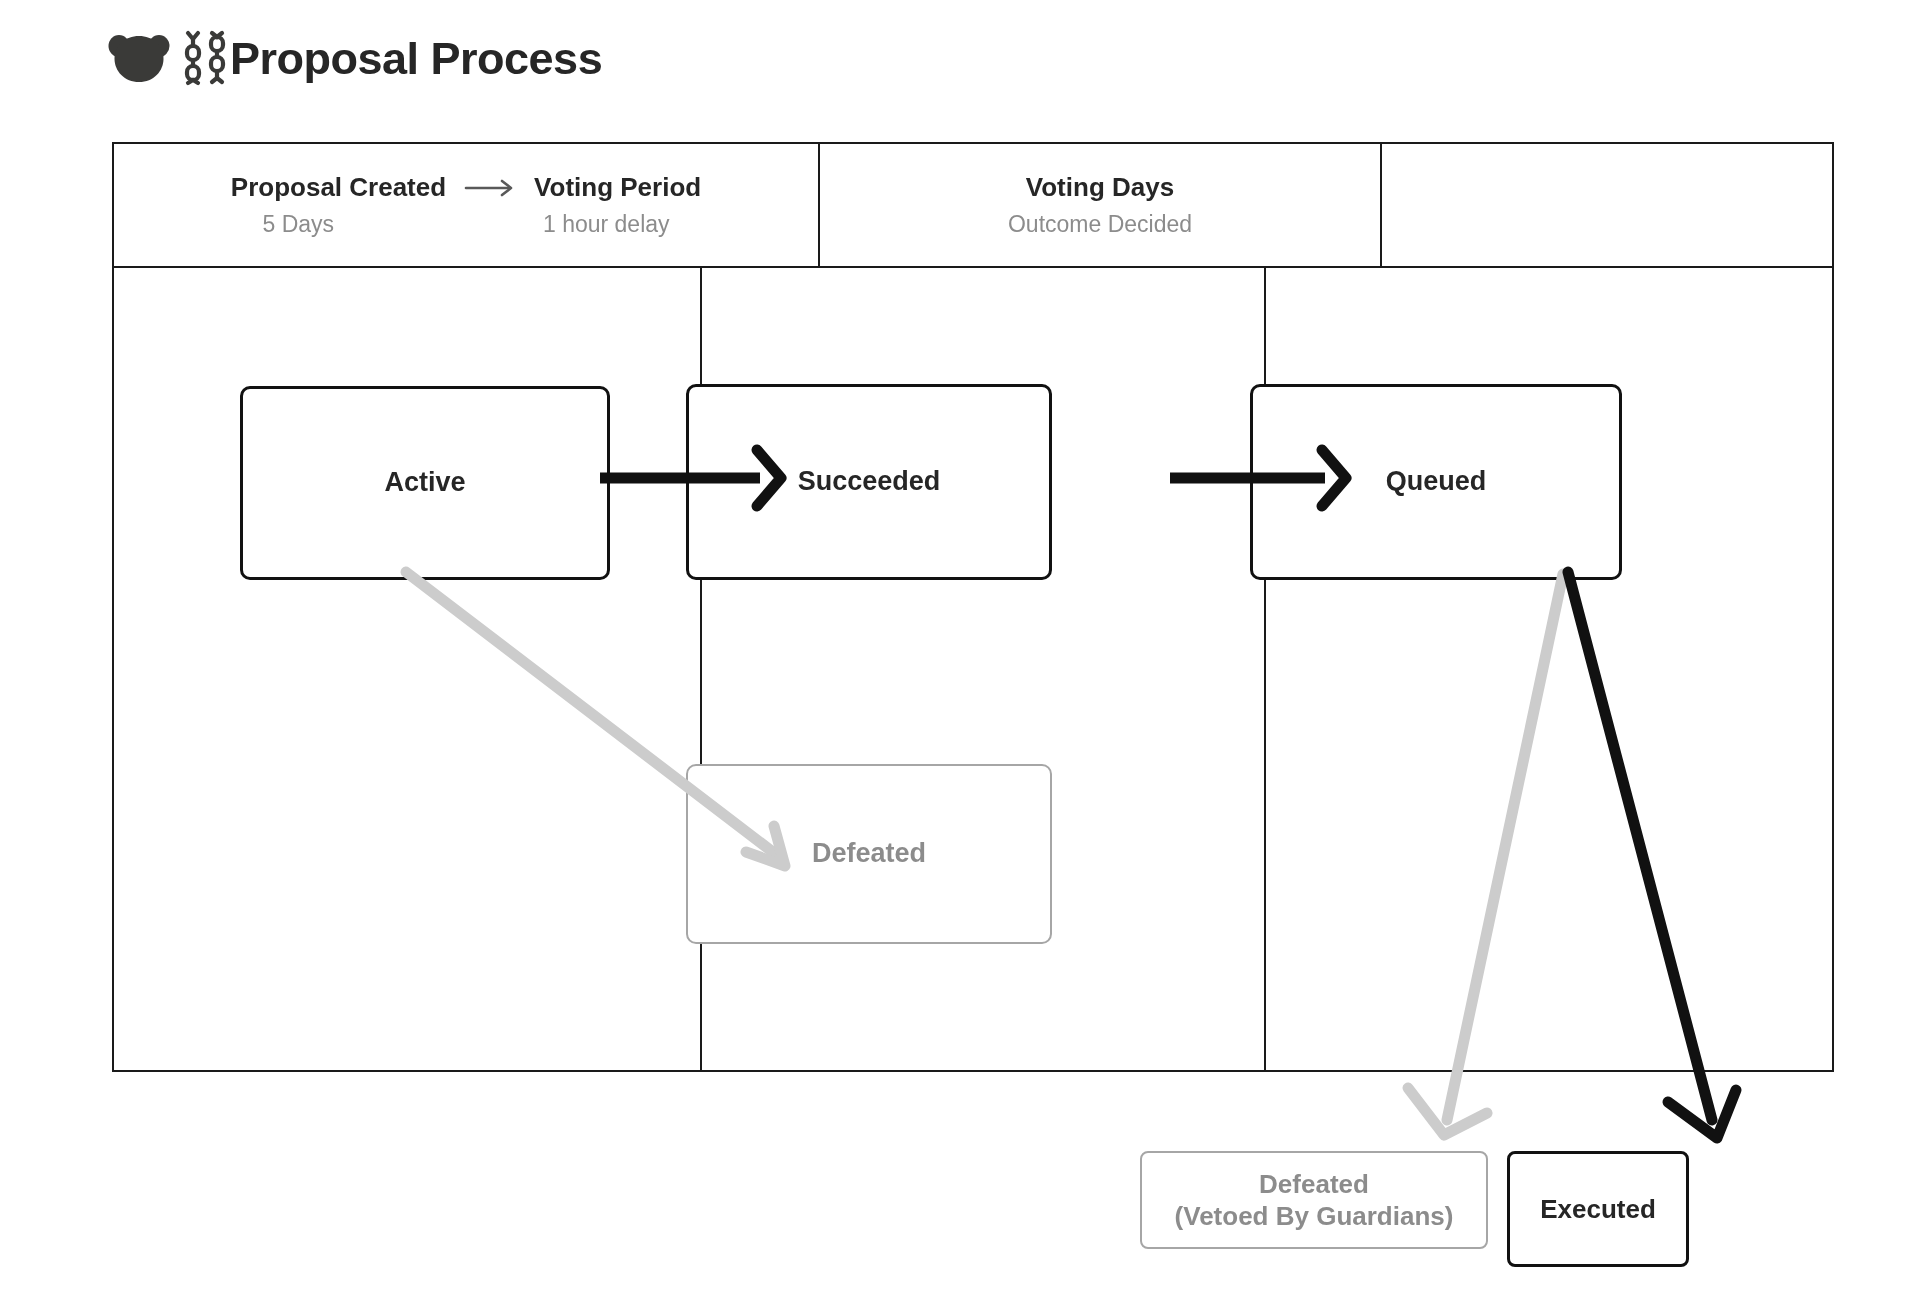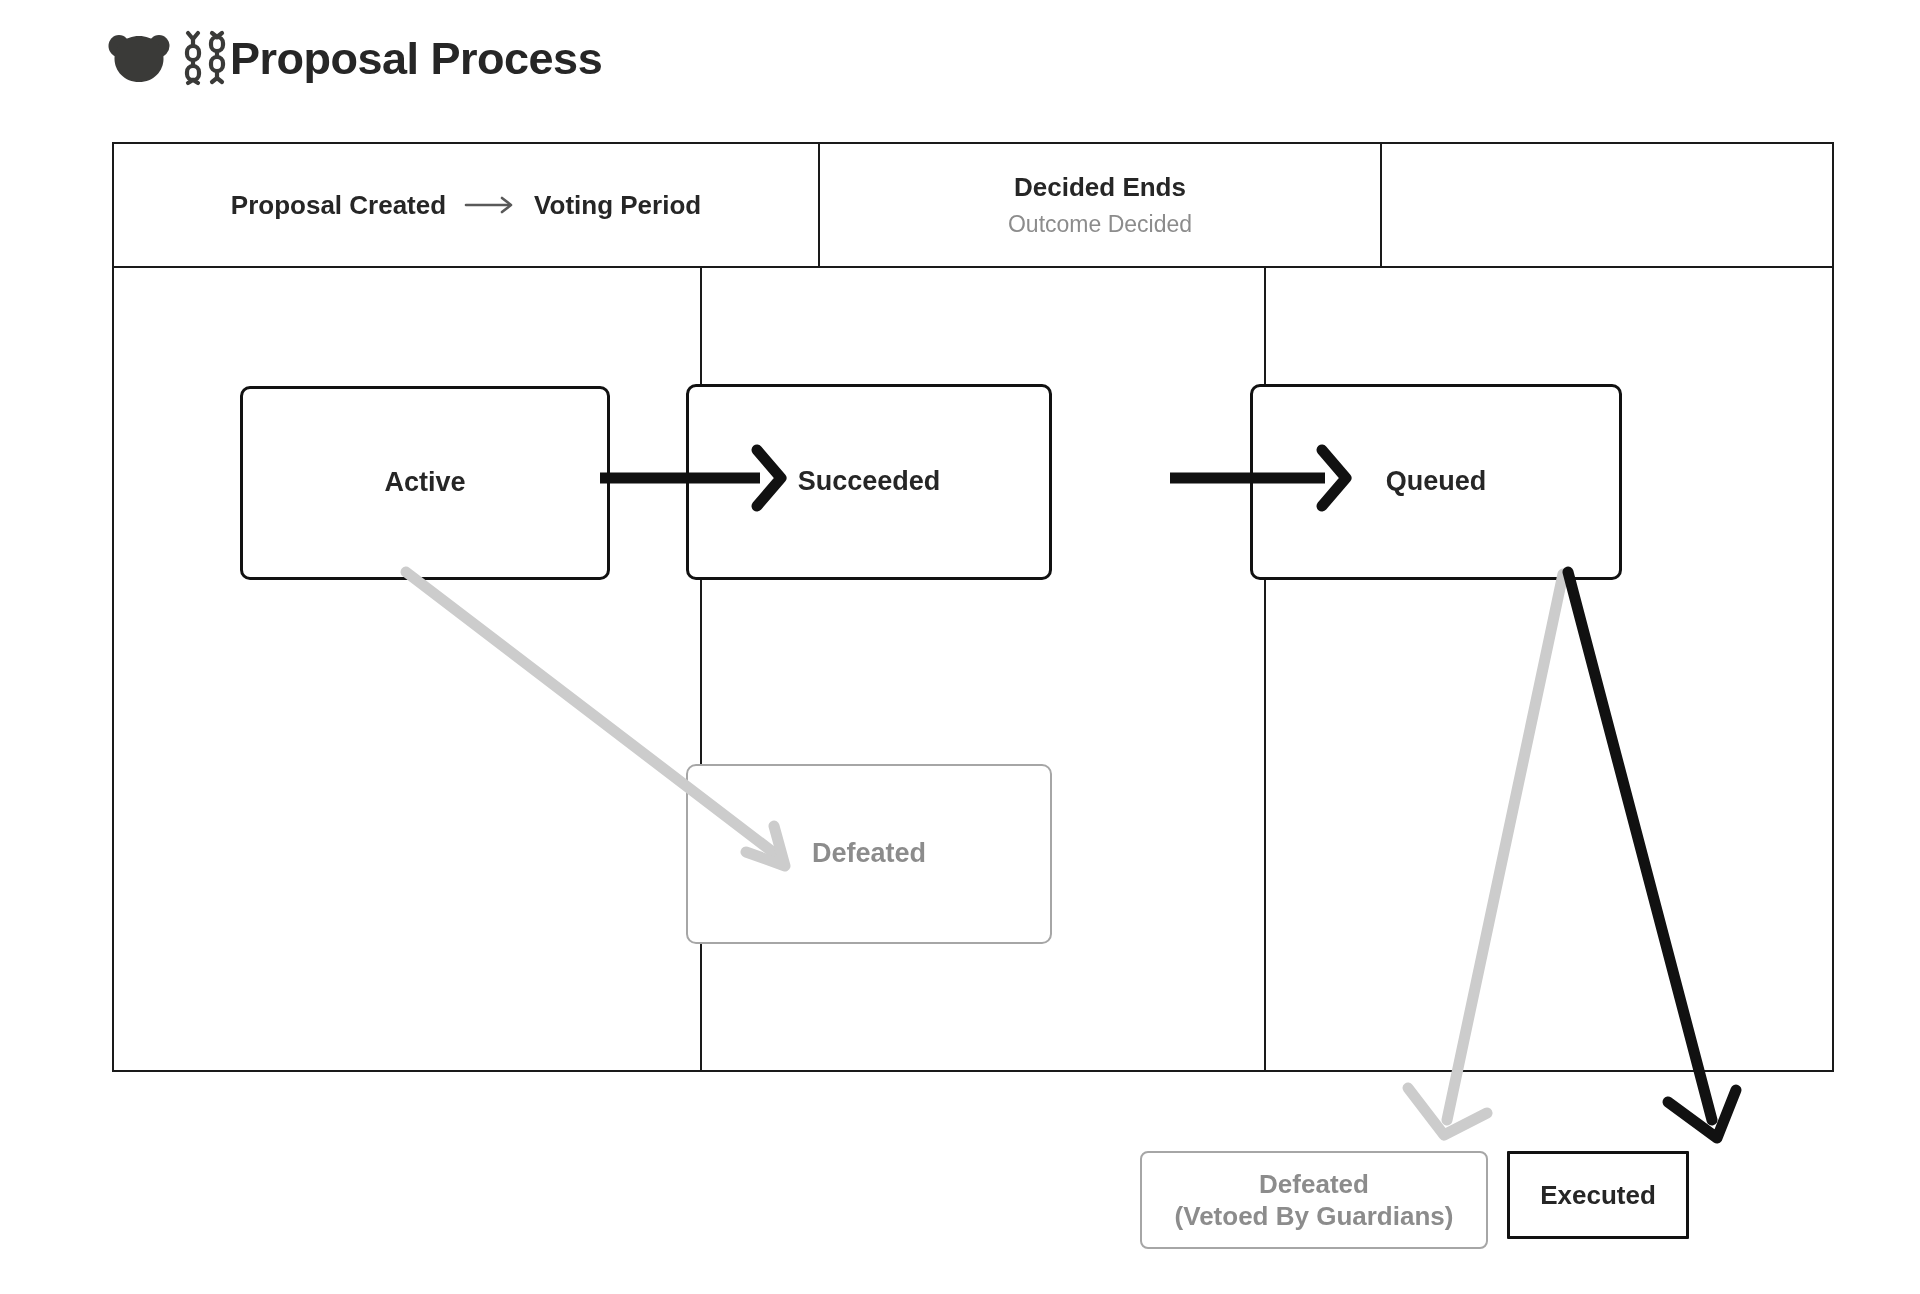--- a/index.html
+++ b/index.html
@@ -134,22 +134,22 @@
   #box-succeeded{ left: 572px; top: 240px; width: 366px; height: 196px; font-size: 27px; }
   #box-queued   { left: 1136px; top: 240px; width: 372px; height: 196px; font-size: 27px; }
   #box-defeated { left: 572px; top: 620px; width: 366px; height: 180px; font-size: 27px; }
 
   
   #box-defeated-vetoed {
     left: 1140px; top: 1151px; width: 348px; height: 98px;
     font-size: 26px; border-radius: 8px;
   }
   #box-executed {
-    left: 1507px; top: 1151px; width: 182px; height: 88px;
-    font-size: 26px; border-radius: 1px;
+    left: 1507px; top: 1151px; width: 182px; height: 116px;
+    font-size: 26px; border-radius: 8px;
   }
 
   
   #connector-layer {
     position: absolute;
     left: 0; top: 0;
     width: 1920px;
     height: 1294px;
     pointer-events: none;
   }
@@ -202,24 +202,28 @@
         <span>
           <svg class="arrow-glyph-svg" width="52" height="18" viewBox="0 0 52 18" aria-hidden="true">
             <g fill="none" stroke="#595959" stroke-width="2.6" stroke-linecap="round" stroke-linejoin="round">
               <path d="M2 9 H46"></path>
               <path d="M38 2 L47 9 L38 16"></path>
             </g>
           </svg>
         </span>
         <span>Voting Period</span>
       </div>
+      <div class="col-head-sub-row">
+        <span>5 Days</span>
+        <span>1 hour delay</span>
+      </div>
     </div>
 
     <div class="col-head c2">
-      <div class="col-head-title">Decided Ends</div>
+      <div class="col-head-title">Voting Days</div>
       <div class="col-head-sub-row">Outcome Decided</div>
     </div>
 
   </div>
 
   <div class="col-divider" id="divider-1"></div>
   <div class="col-divider" id="divider-2"></div>
 
   <div class="state-box solid" id="box-active">
     <span>Active</span>

